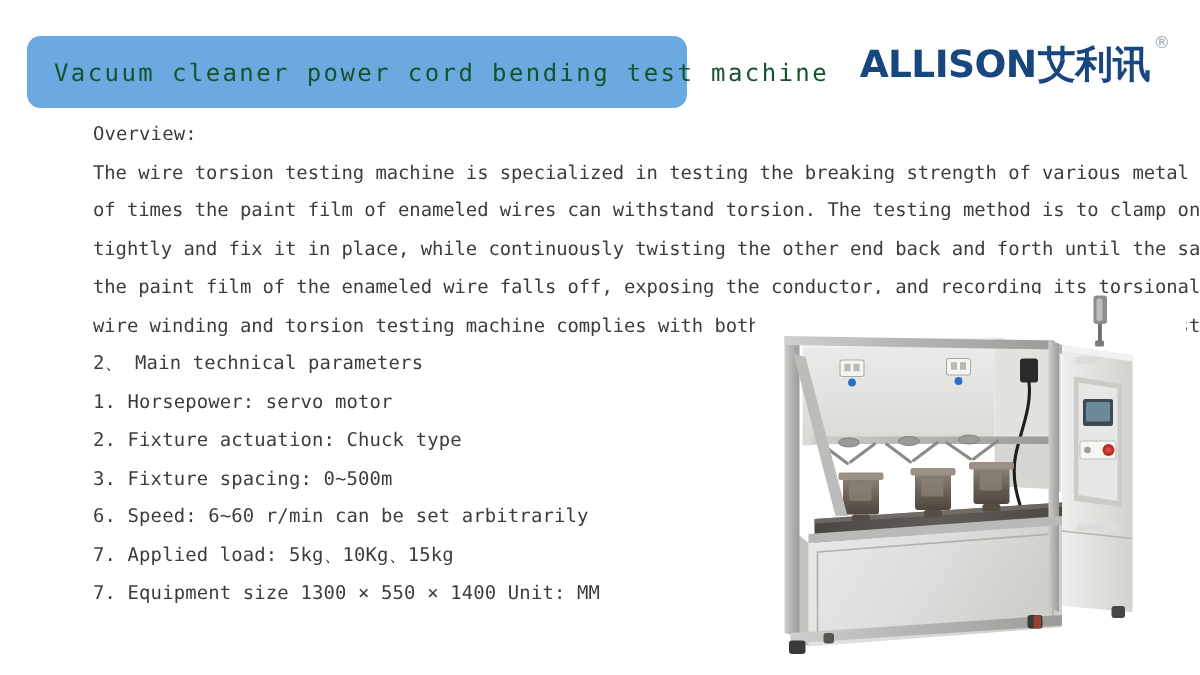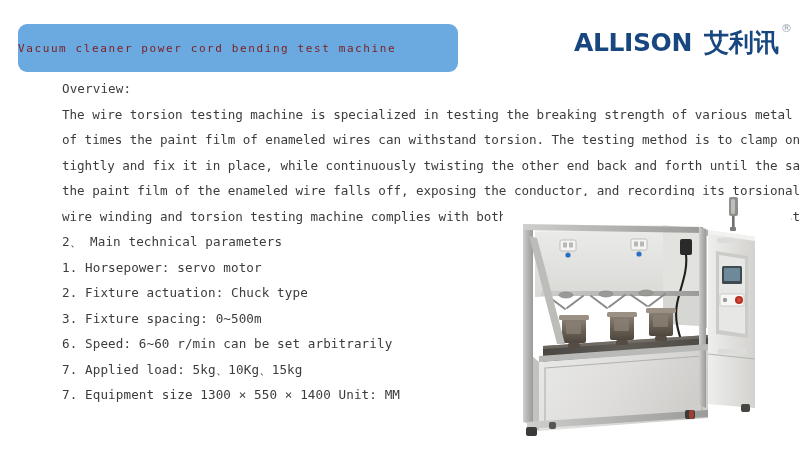--- a/index.html
+++ b/index.html
@@ -11,37 +11,37 @@
   #page{position:absolute;inset:0;width:800px;height:450px;}
 
   
   .title-banner{
     position:absolute;left:18px;top:24px;width:440px;height:48px;
     background:#6aaae0;border-radius:9px;
     display:flex;align-items:center;
   }
   .title-text{
     font-family:"DejaVu Sans Mono","Liberation Mono",monospace;
-    font-size:11px;letter-spacing:1.6px;color:#7f1d1d;
-    white-space:nowrap;
+    font-size:16px;letter-spacing:1.6px;color:#14532d;
+    padding-left:18px;white-space:nowrap;
   }
 
   .logo{
-    position:absolute;right:8px;top:30px;
+    position:absolute;right:20px;top:30px;
     display:flex;align-items:flex-start;
   }
   .logo-en{
     font-family:"DejaVu Sans","Liberation Sans",sans-serif;
     font-weight:bold;font-size:25px;color:#18477f;
     letter-spacing:-0.4px;line-height:1;
   }
   .logo-cn{
     font-family:"DejaVu Sans","Liberation Sans",sans-serif;
     font-weight:bold;font-size:25px;color:#18477f;
-    margin-left:12px;line-height:1;
+    margin-left:1px;line-height:1;
   }
   .logo-r{
     font-family:"DejaVu Sans","Liberation Sans",sans-serif;
     font-size:11px;color:#9aa3ad;margin-left:2px;margin-top:-8px;
   }
 
   
   .copy{
     position:absolute;left:30px;top:76px;width:752px;margin-left:32px;
   }

